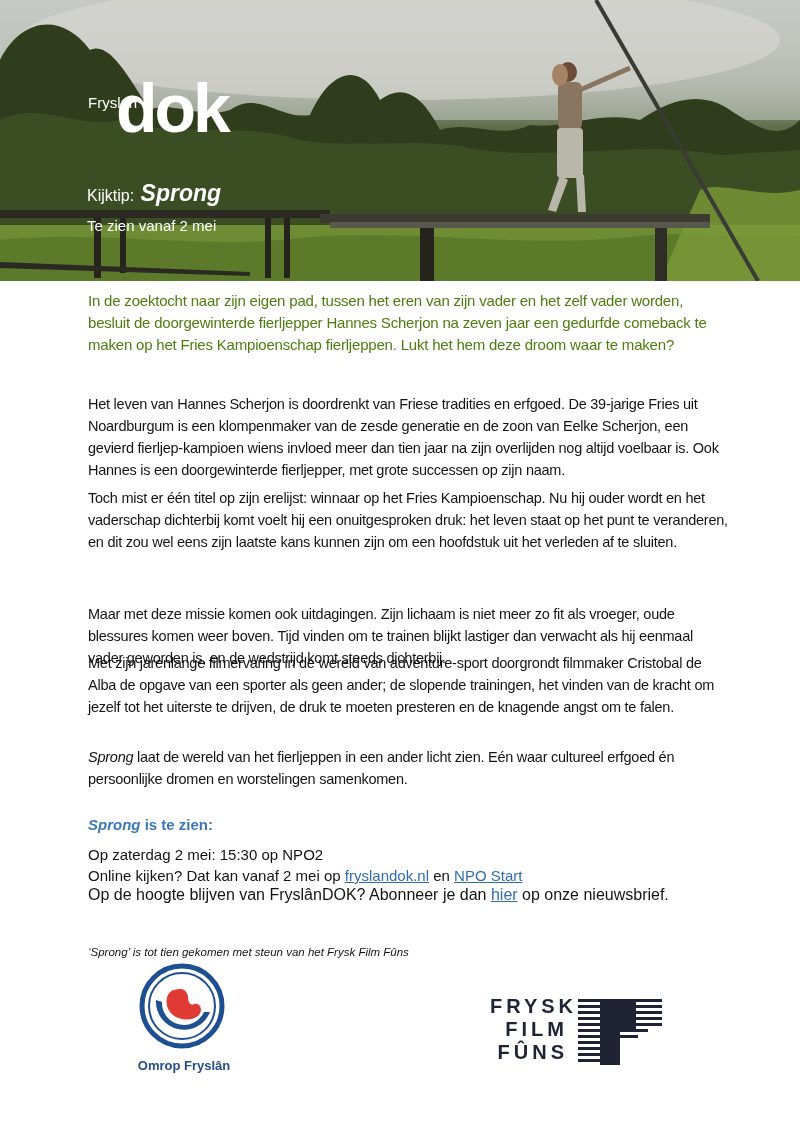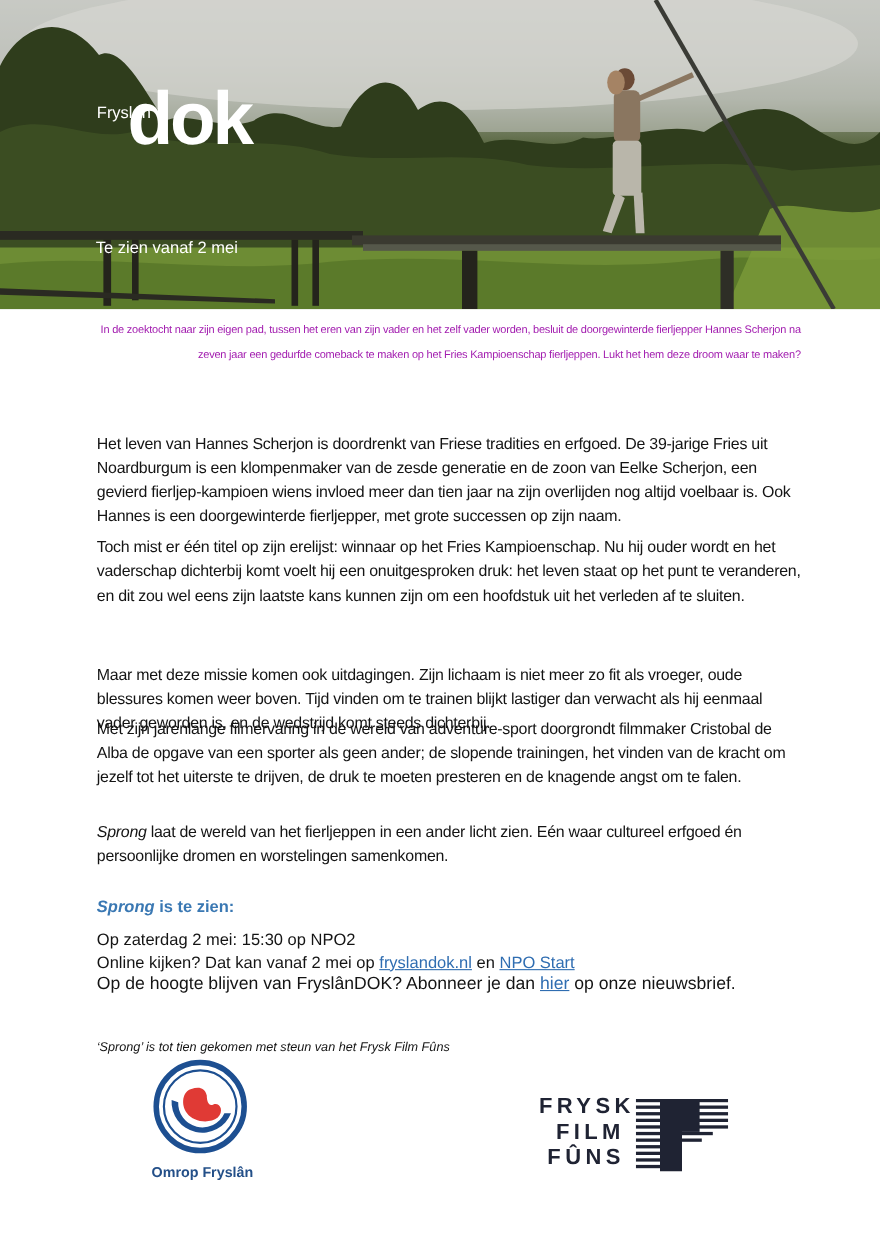--- a/index.html
+++ b/index.html
@@ -15,23 +15,22 @@
   .hero-text { position: absolute; color: #ffffff; }
   .brand-small { left: 88px; top: 94px; font-size: 15px; }
   .brand-big { left: 116px; top: 74px; font-size: 68px; font-weight: bold; letter-spacing: -3px; line-height: 1; }
   .kijktip { left: 87px; top: 180px; font-size: 16px; }
   .kijktip .title { font-size: 23px; font-weight: bold; font-style: italic; margin-left: 2px; }
   .tezien { left: 87px; top: 217px; font-size: 15px; }
 
   
   .article { position: absolute; left: 88px; top: 290px; width: 640px; }
   .lead {
-    font-family: "Liberation Sans", sans-serif; color: #a21caf; font-size: 10px; line-height: 22px;
+    font-family: "Liberation Sans", sans-serif; color: #4d7c0f; font-size: 15px; line-height: 22px;
     letter-spacing: -0.2px;
-    text-align: right;
   }
   .para { font-family: "Liberation Sans", sans-serif; font-size: 14.5px; line-height: 22px; color: #141414; letter-spacing: -0.25px; }
   .p1 { position: absolute; top: 103px; }
   .p2 { position: absolute; top: 197px; }
   .p3 { position: absolute; top: 313px; }
   .p4 { position: absolute; top: 362px; }
   .p5 { position: absolute; top: 456px; }
   .subhead { position: absolute; top: 526px; color: #3a78b3; font-size: 15px; font-weight: bold; }
   .subhead em { font-style: italic; }
   .schedule { position: absolute; top: 554px; font-size: 15px; line-height: 21px; color: #141414; }
@@ -78,20 +77,24 @@
     <rect x="558" y="82" width="24" height="48" rx="6" fill="#8a7660"></rect>
     <rect x="557" y="128" width="26" height="50" rx="4" fill="#b9b6aa"></rect>
     <path d="M560,175 L548,210 L556,212 L568,180 Z" fill="#b9b6aa"></path>
     <path d="M576,175 L578,212 L586,212 L584,175 Z" fill="#b9b6aa"></path>
     <line x1="580" y1="90" x2="630" y2="68" stroke="#8a7660" stroke-width="5"></line>
     <ellipse cx="560" cy="75" rx="8" ry="11" fill="#a58364"></ellipse>
   </svg>
 
   <div class="hero-text brand-small">Fryslan</div>
   <div class="hero-text brand-big">dok</div>
+  <div class="hero-text kijktip">
+    <span>Kijktip</span><span>:</span>
+    <span class="title">Sprong</span>
+  </div>
   <div class="hero-text tezien">Te zien vanaf 2 mei</div>
 </div>
 
 <div class="article">
   <p class="lead">In de zoektocht naar zijn eigen pad, tussen het eren van zijn vader en het zelf vader worden, besluit de doorgewinterde fierljepper Hannes Scherjon na zeven jaar een gedurfde comeback te maken op het Fries Kampioenschap fierljeppen. Lukt het hem deze droom waar te maken?</p>
 
   <p class="para p1">Het leven van Hannes Scherjon is doordrenkt van Friese tradities en erfgoed. De 39-jarige Fries uit Noardburgum is een klompenmaker van de zesde generatie en de zoon van Eelke Scherjon, een gevierd fierljep-kampioen wiens invloed meer dan tien jaar na zijn overlijden nog altijd voelbaar is. Ook Hannes is een doorgewinterde fierljepper, met grote successen op zijn naam.</p>
   <p class="para p2">Toch mist er één titel op zijn erelijst: winnaar op het Fries Kampioenschap. Nu hij ouder wordt en het vaderschap dichterbij komt voelt hij een onuitgesproken druk: het leven staat op het punt te veranderen, en dit zou wel eens zijn laatste kans kunnen zijn om een hoofdstuk uit het verleden af te sluiten.</p>
   <p class="para p3">Maar met deze missie komen ook uitdagingen. Zijn lichaam is niet meer zo fit als vroeger, oude blessures komen weer boven. Tijd vinden om te trainen blijkt lastiger dan verwacht als hij eenmaal vader geworden is, en de wedstrijd komt steeds dichterbij.</p>
   <p class="para p4">Met zijn jarenlange filmervaring in de wereld van adventure-sport doorgrondt filmmaker Cristobal de Alba de opgave van een sporter als geen ander; de slopende trainingen, het vinden van de kracht om jezelf tot het uiterste te drijven, de druk te moeten presteren en de knagende angst om te falen.</p>

